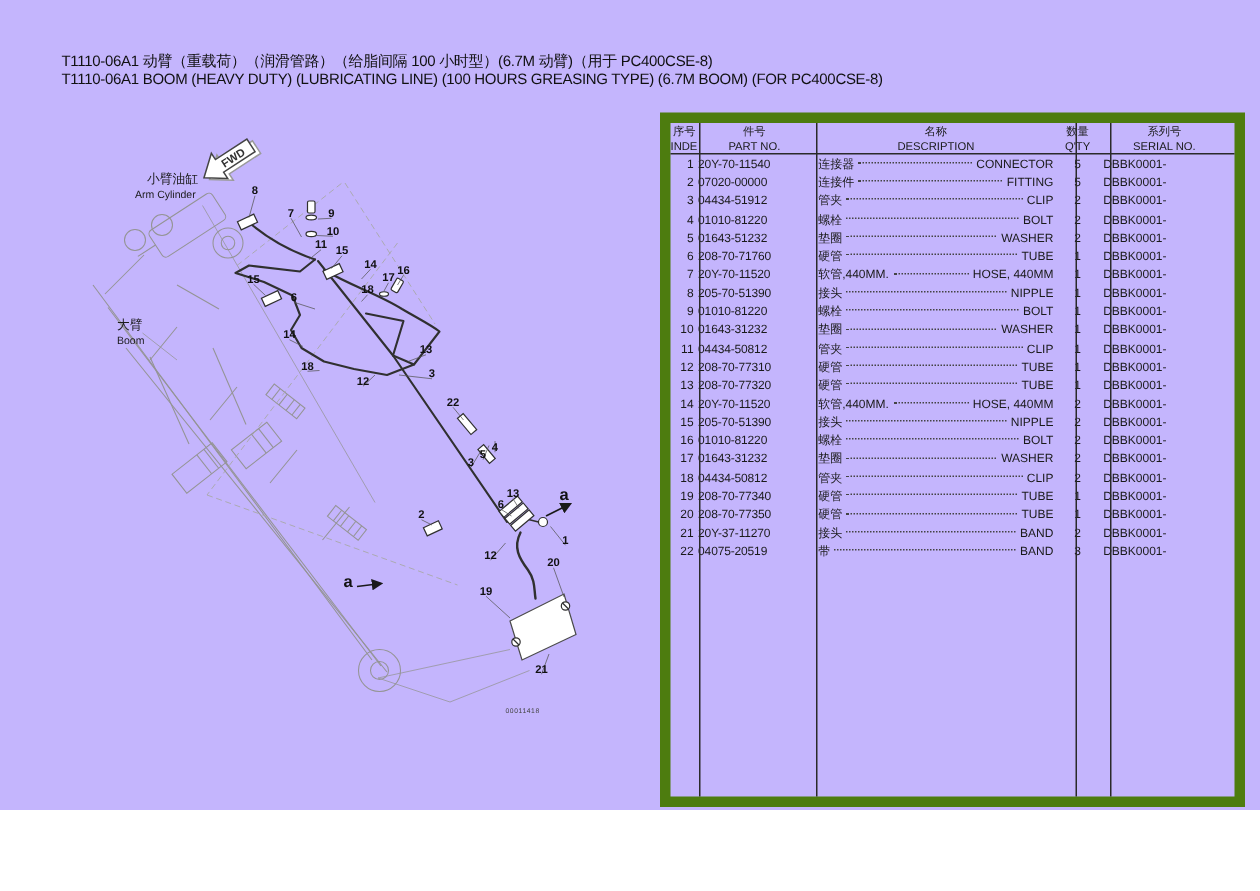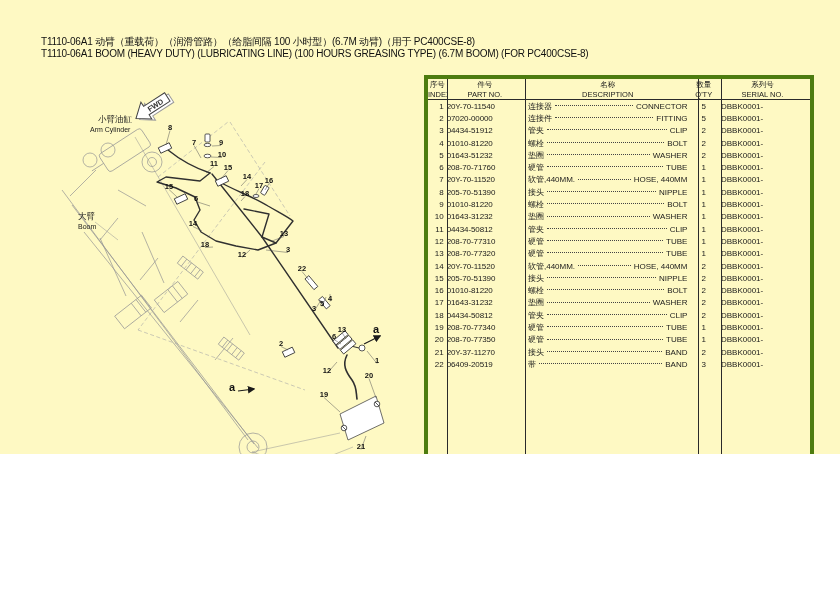--- a/index.html
+++ b/index.html
@@ -1,26 +1,26 @@
 <!DOCTYPE html>
 <html><head>
 <meta charset="utf-8">
 <style>
   html,body{margin:0;padding:0;background:#fff;}
-  .page{position:relative;width:840px;height:454px;background:#fef9c3;overflow:hidden;
+  .page{position:relative;width:840px;height:540px;background:#c4b5fd;overflow:hidden;
         font-family:"Liberation Sans",sans-serif;color:#1a1a1a;}
   
   .title{position:absolute;left:41px;top:36px;font-size:10px;line-height:11.5px;
          letter-spacing:-0.2px;white-space:nowrap;color:#111;}
   
   .diagram{position:absolute;left:30px;top:80px;width:400px;height:420px;}
   svg text{font-family:"Liberation Sans",sans-serif;}
   
-  .ptable{position:absolute;left:424px;top:75px;width:390px;height:463px;
-          border:4px solid #4d7c0f;box-sizing:border-box;font-size:8px;}
+  .ptable{position:absolute;left:440px;top:75px;width:390px;height:463px;
+          border:7px solid #4d7c0f;box-sizing:border-box;font-size:8px;}
   .vline{position:absolute;top:0;bottom:0;width:1px;background:#2a2a2a;}
   .thead{display:flex;height:21px;border-bottom:1px solid #2a2a2a;text-align:center;
          font-size:7.5px;line-height:1.3;box-sizing:border-box;padding-top:1px;}
   .th{overflow:hidden;}
   .tr{display:flex;height:12.3px;align-items:center;overflow:hidden;}
   .td{overflow:hidden;white-space:nowrap;box-sizing:border-box;}
   .c-index{width:19px;text-align:right;padding-right:3px;}
   .c-part{width:78px;padding-left:0;letter-spacing:-0.1px;}
   .c-desc{width:173px;padding:0 5px;display:flex;align-items:center;}
   .c-desc .dots{flex:1;border-bottom:1px dotted #444;margin:0 3px 1.5px 3px;min-width:6px;}
@@ -513,21 +513,21 @@
         <span class="cn">接头</span>
         <span class="dots"></span>
         <span class="en">BAND</span>
       </div>
       <div class="td c-qty">2</div>
       <div class="td c-serial">DBBK0001-</div>
     </div>
 
     <div class="tr">
       <div class="td c-index">22</div>
-      <div class="td c-part">06409-20519</div>
+      <div class="td c-part">04075-20519</div>
       <div class="td c-desc">
         <span class="cn">带</span>
         <span class="dots"></span>
         <span class="en">BAND</span>
       </div>
       <div class="td c-qty">3</div>
       <div class="td c-serial">DBBK0001-</div>
     </div>
   </div>
   </div>

